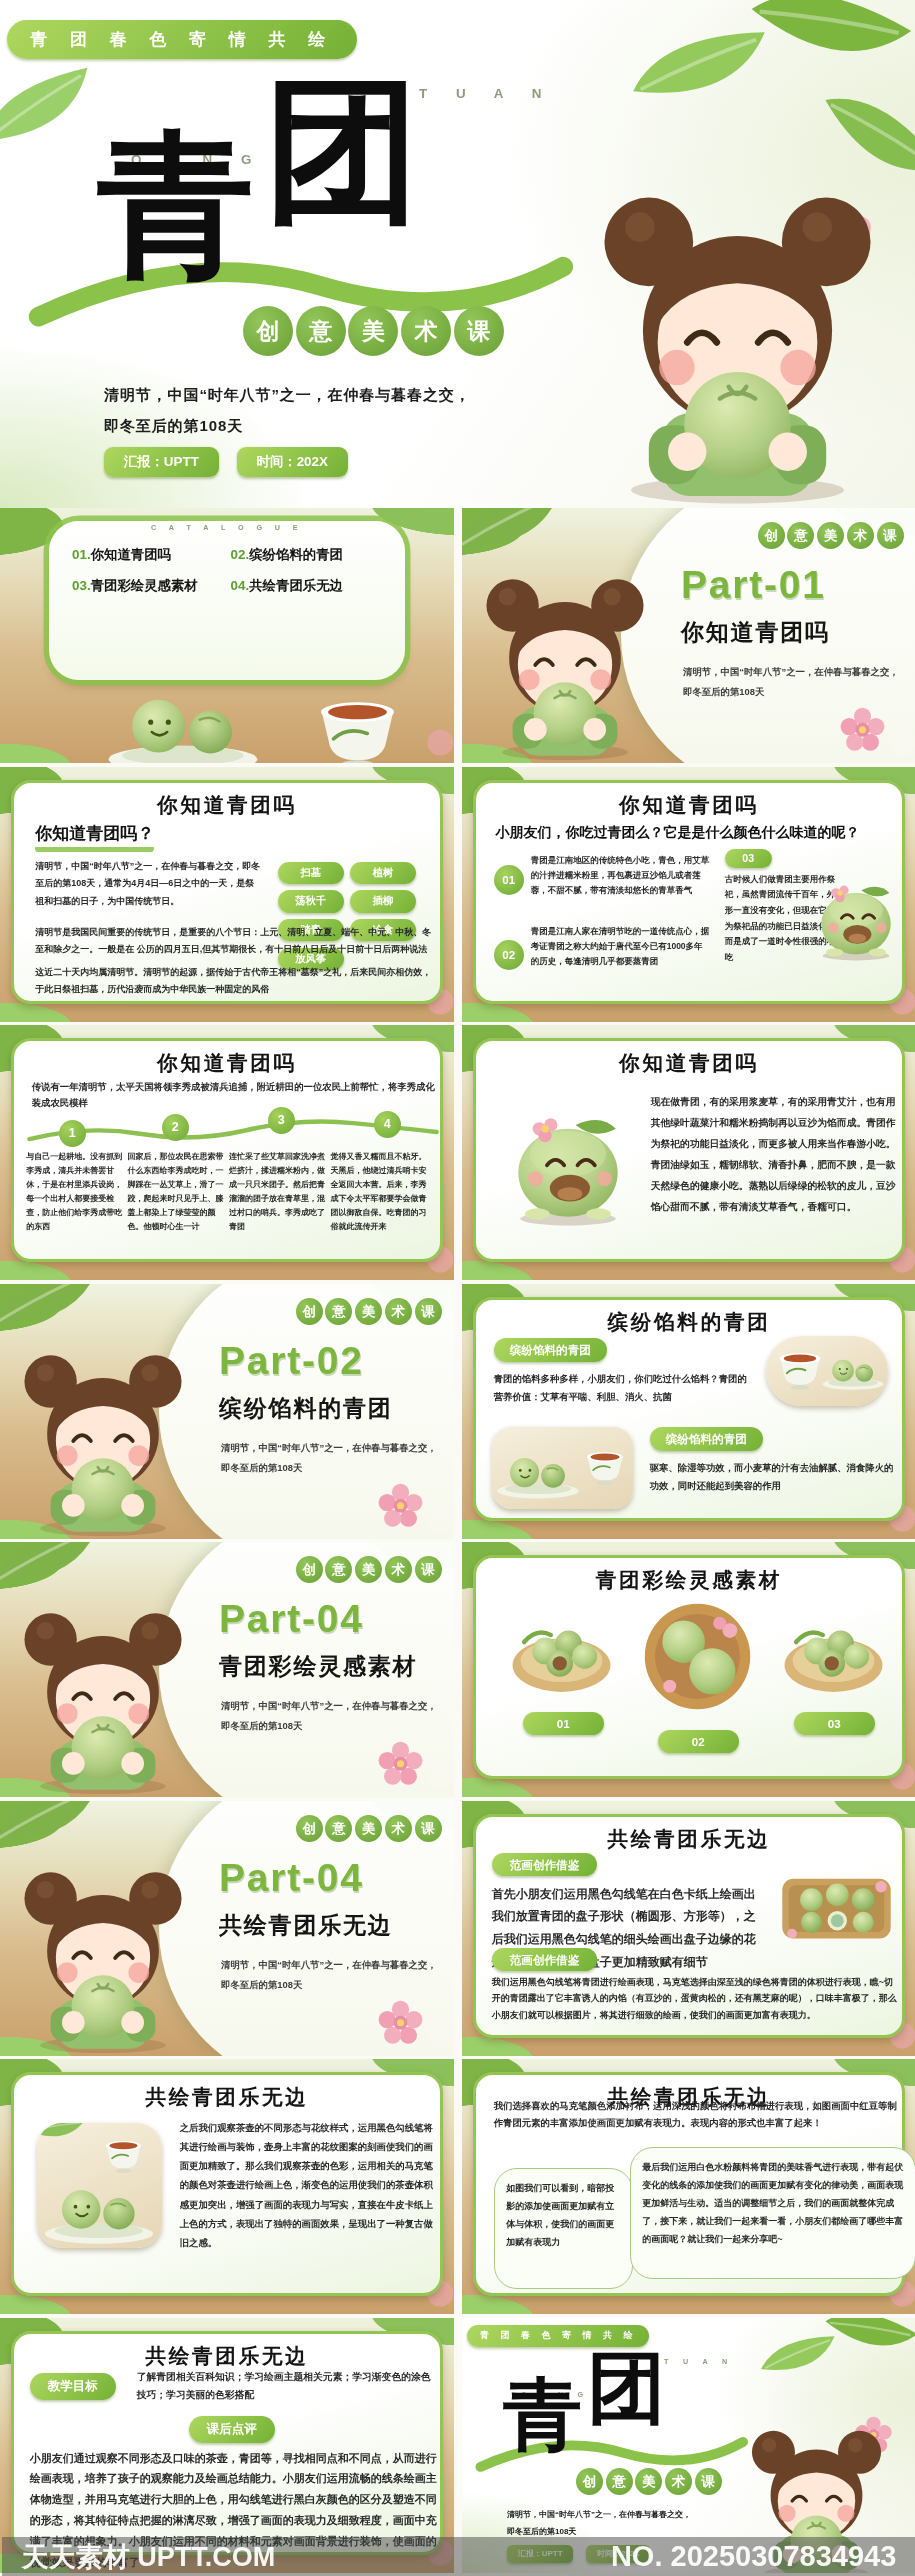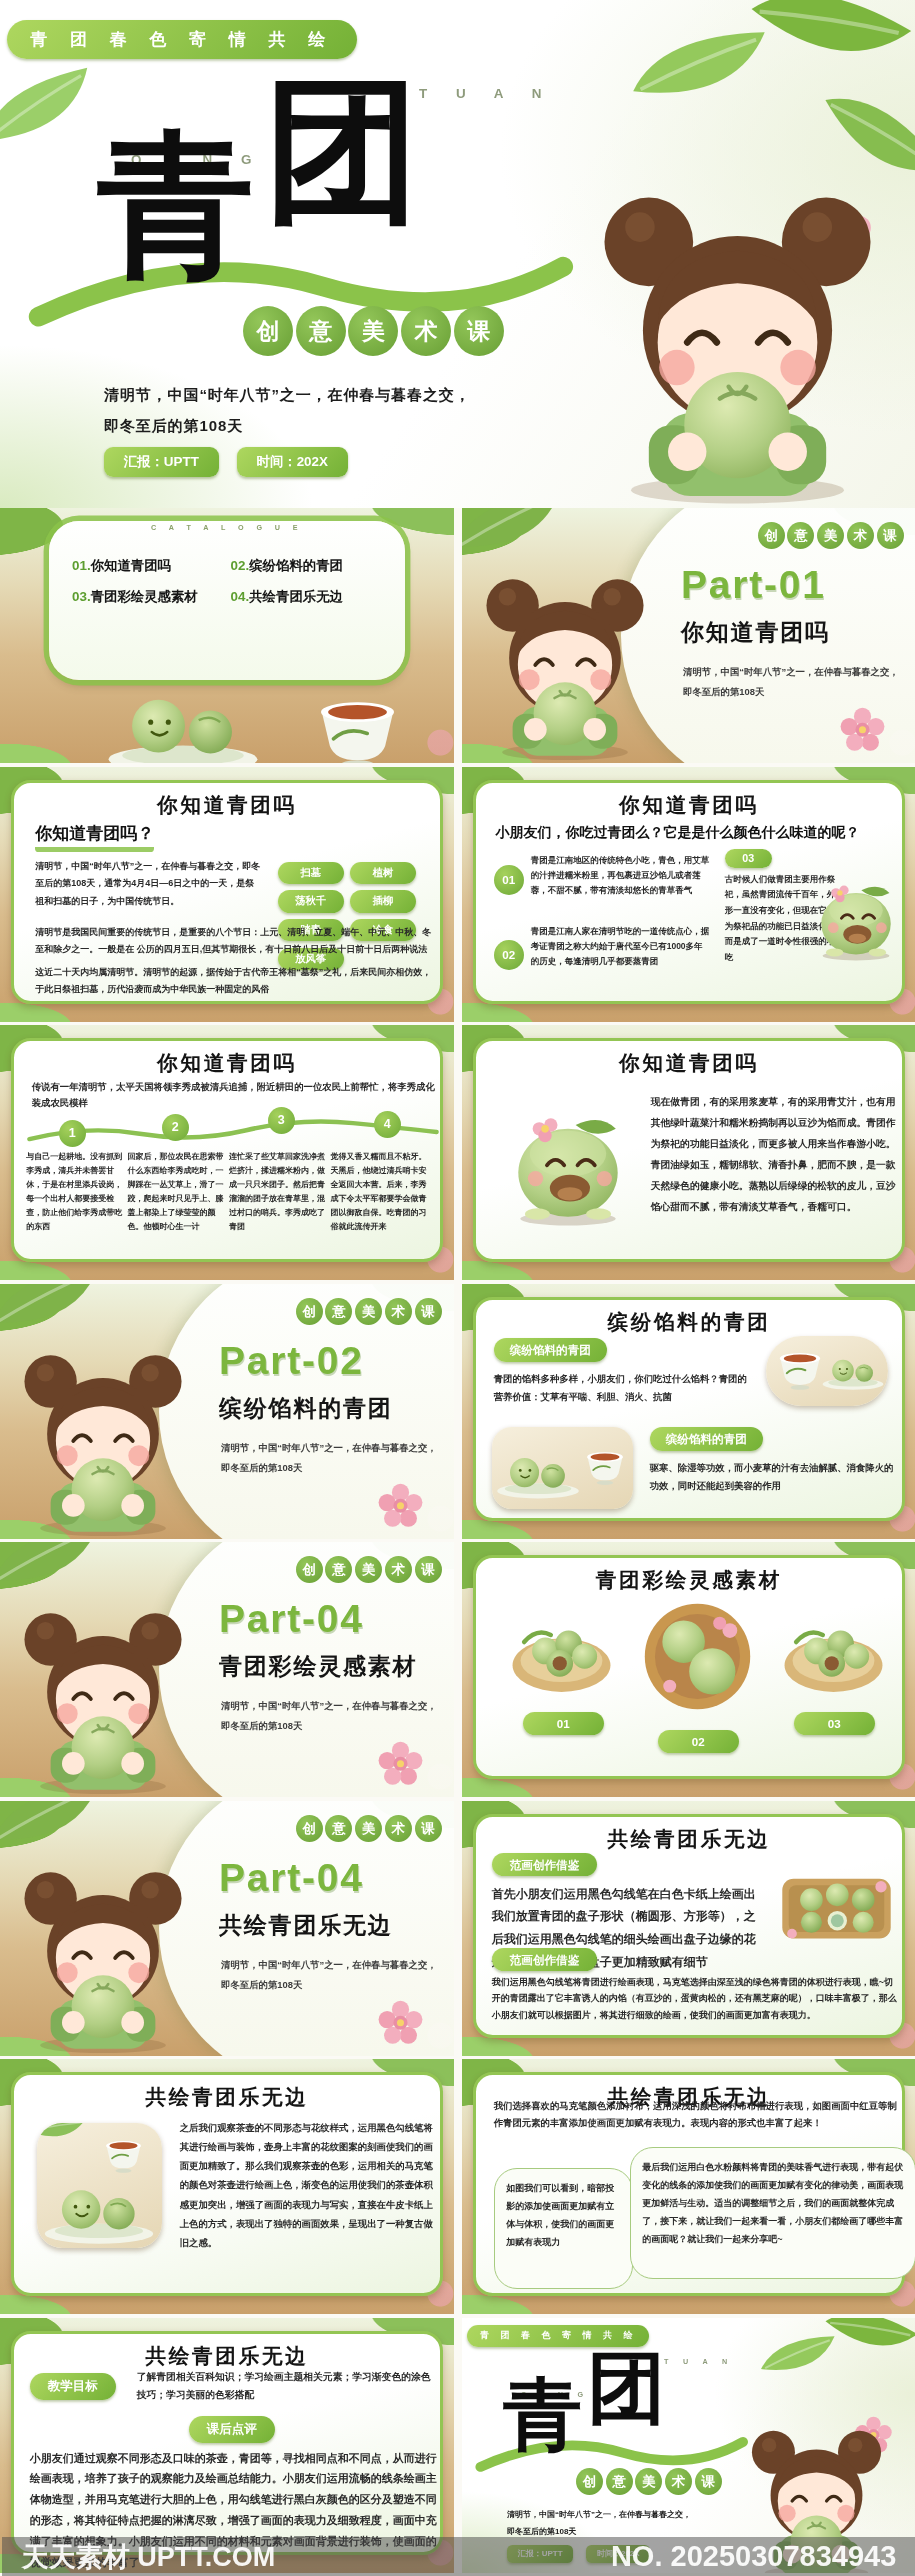--- a/index.html
+++ b/index.html
@@ -220,21 +220,21 @@
       <span class="pill cpill">时间：202X</span>
     </div>
     <svg class="abs" style="left:572px;top:165px;width:331px;height:340px" viewBox="0 0 370 380" width="331" height="340">
         <use href="#girl"></use>
       </svg>
   </section>
 
   <section class="card scene" style="left:0;top:508px">
     <div class="abs" style="left:49px;right:49px;top:12.5px;height:159px;border-radius:30px;background:linear-gradient(180deg,#ffffff,#f4faeb);box-shadow:0 0 0 5.4px rgba(139,195,74,.85),0 5.4px 9px rgba(80,60,20,.25)">
       <div style="text-align:center;font-size:7.2px;letter-spacing:5.4px;color:#8aa06a;font-weight:700;margin-top:2.7px">C A T A L O G U E</div>
-      <div style="display:grid;grid-template-columns:1fr 1fr;gap:12.5px 7.2px;margin:25px 23px 0">
+      <div style="display:grid;grid-template-columns:1fr 1fr;gap:12.5px 7.2px;margin:14px 23px 0">
         <div><span style="color:#5d9e30;font-weight:900;font-size:13.4px">01.</span><span style="color:#141414;font-weight:900;font-size:13.4px">你知道青团吗</span></div>
         <div><span style="color:#5d9e30;font-weight:900;font-size:13.4px">02.</span><span style="color:#141414;font-weight:900;font-size:13.4px">缤纷馅料的青团</span></div>
         <div><span style="color:#5d9e30;font-weight:900;font-size:13.4px">03.</span><span style="color:#141414;font-weight:900;font-size:13.4px">青团彩绘灵感素材</span></div>
         <div><span style="color:#5d9e30;font-weight:900;font-size:13.4px">04.</span><span style="color:#141414;font-weight:900;font-size:13.4px">共绘青团乐无边</span></div>
       </div>
     </div>
     <svg class="abs" style="left:98px;top:175px;width:170px;height:93px" viewBox="0 0 190 104" width="170" height="93">
         <use href="#plate"></use>
       </svg>
     <svg class="abs" style="left:304px;top:179px;width:107px;height:85px" viewBox="0 0 120 95" width="107" height="85">

